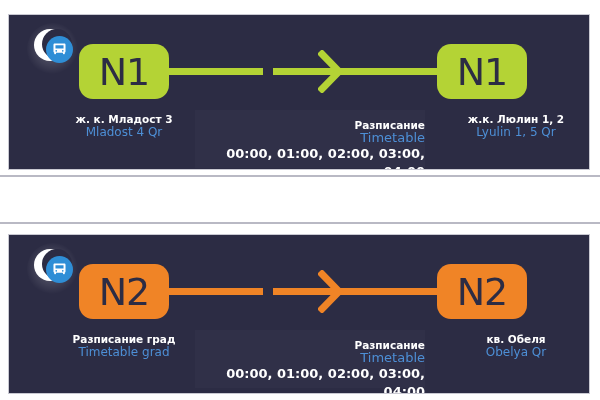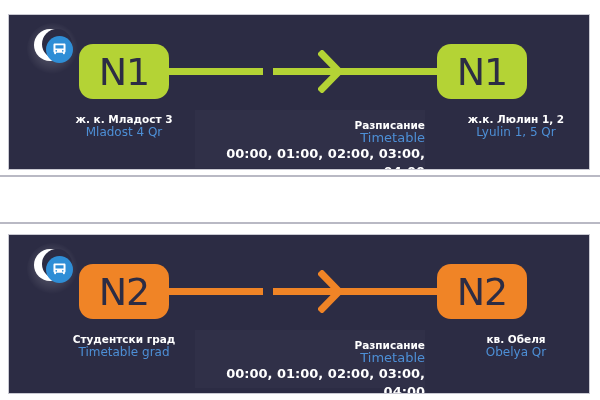--- a/index.html
+++ b/index.html
@@ -221,21 +221,21 @@
       <div class="head">
         <svg width="26" height="43" viewBox="0 0 26 43">
           <polyline points="4,4 21,21.5 4,39" fill="none" stroke-width="7" stroke-linecap="square" stroke-linejoin="miter" stroke="#f08426"></polyline>
         </svg>
       </div>
     </div>
 
     <div class="badge right" style="background: rgb(240, 132, 38);">N2</div>
 
     <div class="station left">
-      <div class="name">Студентски град</div>
+      <div class="name">Разписание град</div>
       <div class="latin">Timetable grad</div>
     </div>
 
     <div class="station right">
       <div class="name">кв. Обеля</div>
       <div class="latin">Obelya Qr</div>
     </div>
 
     <div class="timetable">
       <div class="tt-title">Разписание</div>

